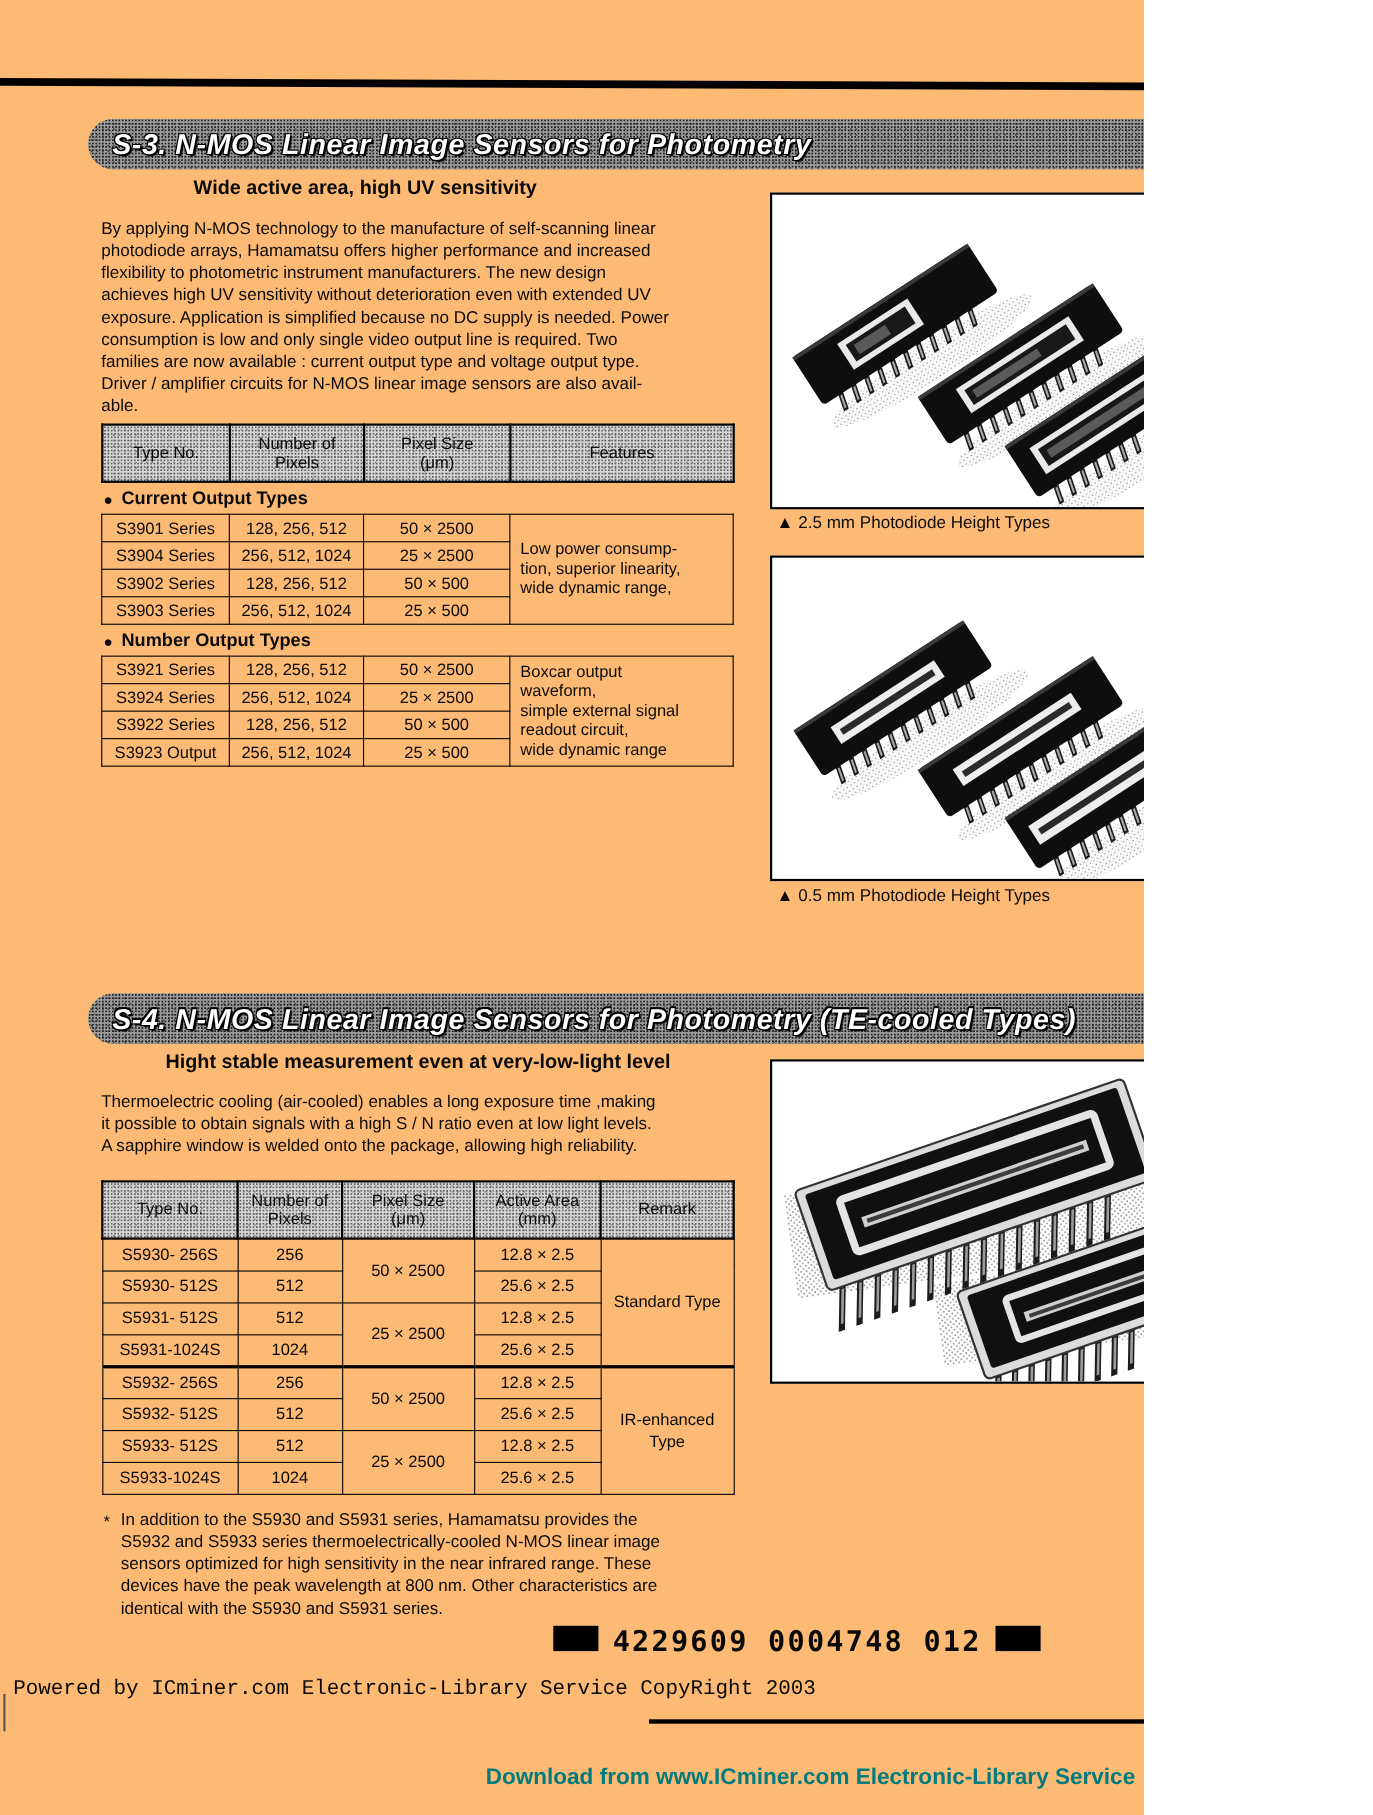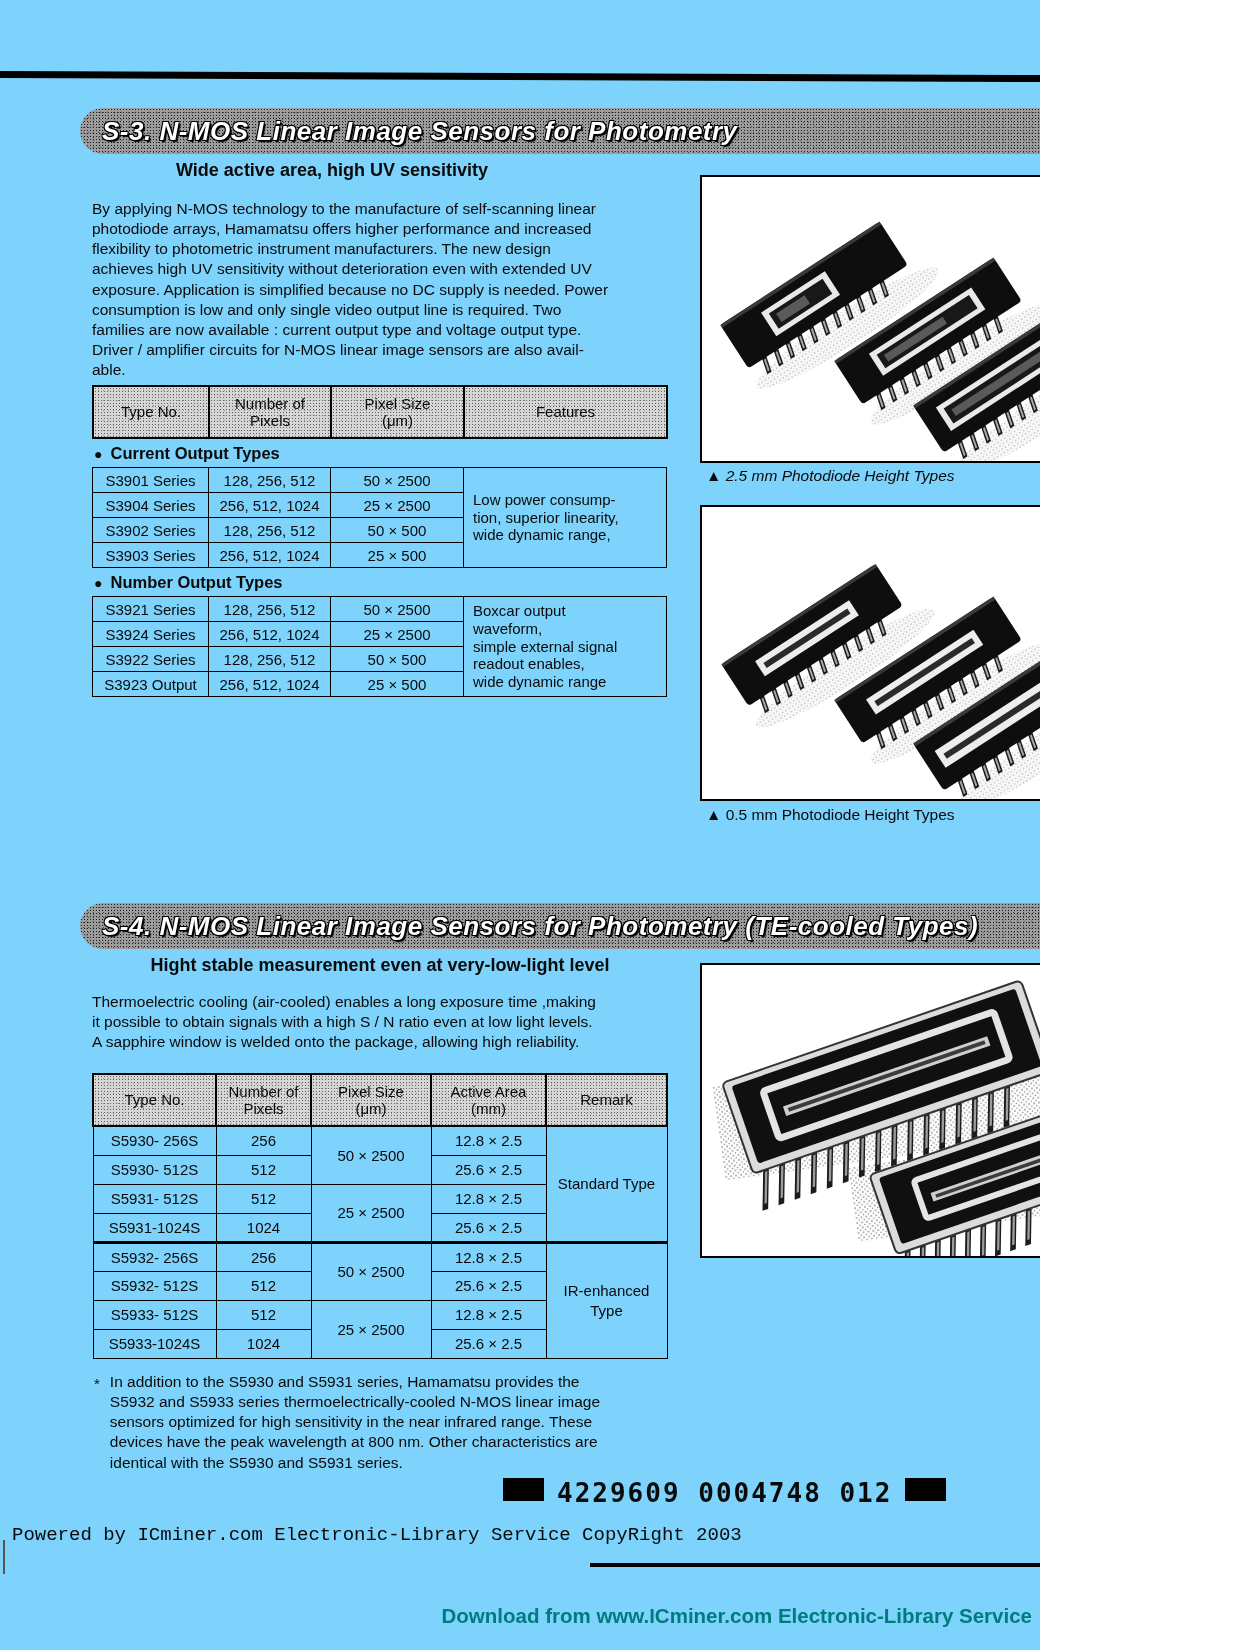--- a/index.html
+++ b/index.html
@@ -1,16 +1,16 @@
 <!DOCTYPE html>
 <html><head>
 <meta charset="utf-8">
 <style>
   html,body{margin:0;padding:0;background:#fff;}
-  #page{position:relative;width:1040px;height:1650px;background:#7dd3fc;overflow:hidden;
+  #page{position:relative;width:1040px;height:1650px;background:#fdba74;overflow:hidden;
         font-family:"Liberation Sans",sans-serif;color:#0a0a0a;}
 
   
   .top-rule{position:absolute;left:0;top:71px;width:1192px;height:7px;background:#000;
             transform:rotate(0.22deg);transform-origin:left center;}
   .prefooter-rule{position:absolute;left:590px;top:1563px;width:636px;height:4px;background:#000;}
   .left-artifact{position:absolute;left:3px;top:1540px;width:2px;height:34px;background:#555;}
 
   
   .banner{position:absolute;left:80px;width:1040px;height:46px;border-radius:24px;
@@ -57,21 +57,21 @@
                margin:5px 0 4px 2px;}
   .group-label .bullet{font-size:14px;}
 
   
   .photo{position:absolute;left:700px;width:418px;border:2px solid #000;background:#fff;
          box-sizing:border-box;overflow:hidden;}
   .photo-1{top:175px;height:288px;}
   .photo-2{top:505px;height:296px;}
   .photo-3{top:963px;height:295px;}
   .caption{position:absolute;font-size:15.5px;}
-  .caption-1{left:706px;top:467px;font-style:italic;}
+  .caption-1{left:706px;top:467px;}
   .caption-2{left:706px;top:806px;}
 
   
   .ocr-row{position:absolute;left:503px;top:1478px;display:flex;gap:13px;}
   .ocr-block{width:41px;height:23px;background:#000;}
   .ocr-digits{font-family:"DejaVu Sans Mono",monospace;font-size:26px;font-weight:bold;
               letter-spacing:2px;white-space:nowrap;}
   .page-number{position:absolute;left:1097px;top:1481px;font-size:19px;margin-top:48px;}
   .footer-powered{position:absolute;left:12px;top:1524px;font-family:"Liberation Mono",monospace;
                   font-size:19px;white-space:nowrap;}
@@ -173,21 +173,21 @@
           <col style="width:203px">
         </colgroup>
       <tbody>
         <tr>
           <td>S3921 Series</td>
           <td>128, 256, 512</td>
           <td>50 × 2500</td>
           <td class="feat" rowspan="4">Boxcar output
 waveform,
 simple external signal
-readout enables,
+readout circuit,
 wide dynamic range</td>
         </tr>
         <tr>
           <td>S3924 Series</td>
           <td>256, 512, 1024</td>
           <td>25 × 2500</td>
         </tr>
         <tr>
           <td>S3922 Series</td>
           <td>128, 256, 512</td>

